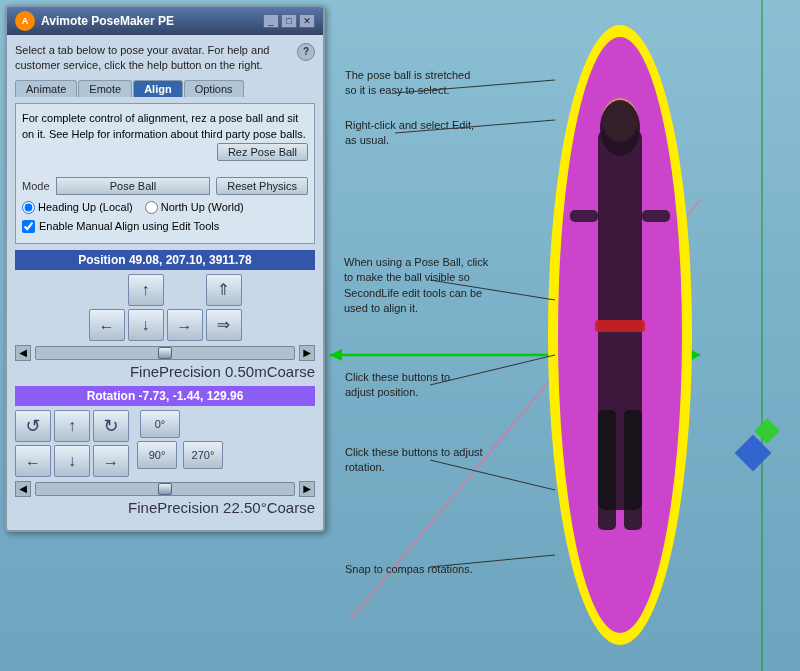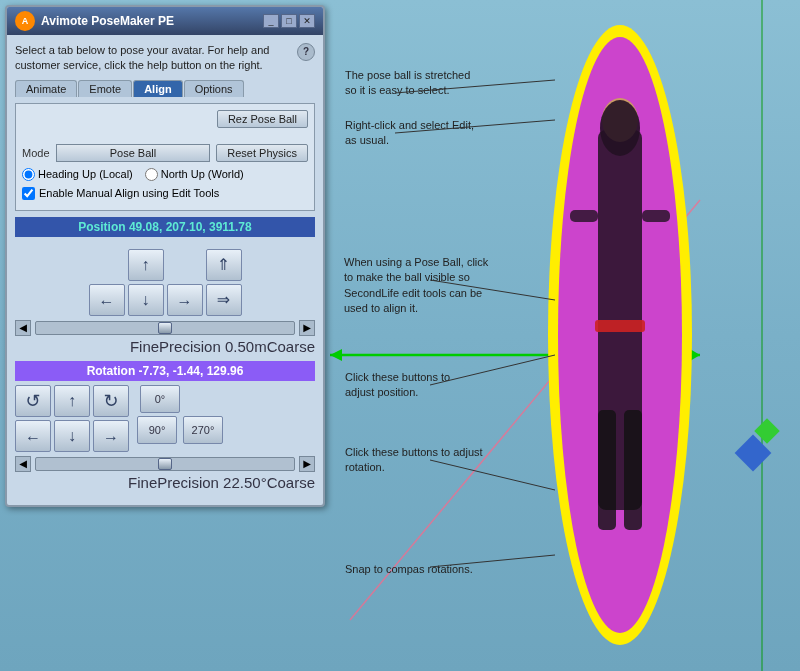--- a/index.html
+++ b/index.html
@@ -204,26 +204,26 @@
       display: flex;
       align-items: center;
       gap: 4px;
       margin-bottom: 2px;
       font-size: 11px;
     }
 
     
     .position-bar {
       background: #3355aa;
-      color: #5eead4;
+      color: #ffffff;
       text-align: center;
       padding: 3px 6px;
       font-size: 12px;
       font-weight: bold;
-      margin-bottom: 12px;
+      margin-bottom: 4px;
     }
 
     .arrow-grid {
       display: grid;
       grid-template-columns: 36px 36px 36px 36px;
       gap: 3px;
       margin-bottom: 4px;
       justify-content: center;
     }
     .arr-btn {
@@ -449,20 +449,21 @@
     </div>
 
     <div class="tabs">
       <div class="tab">Animate</div>
       <div class="tab">Emote</div>
       <div class="tab active">Align</div>
       <div class="tab">Options</div>
     </div>
 
     <div class="sub-panel">
+      <span>For complete control of alignment, rez a pose ball and sit on it.  See Help for information about third party pose balls.</span>
 
       
       <div class="rez-row">
         <button class="btn-gray">Rez Pose Ball</button>
       </div>
 
       
       <div class="mode-row">
         <span class="mode-label">Mode</span>
         <button class="mode-value-btn">Pose Ball</button>

